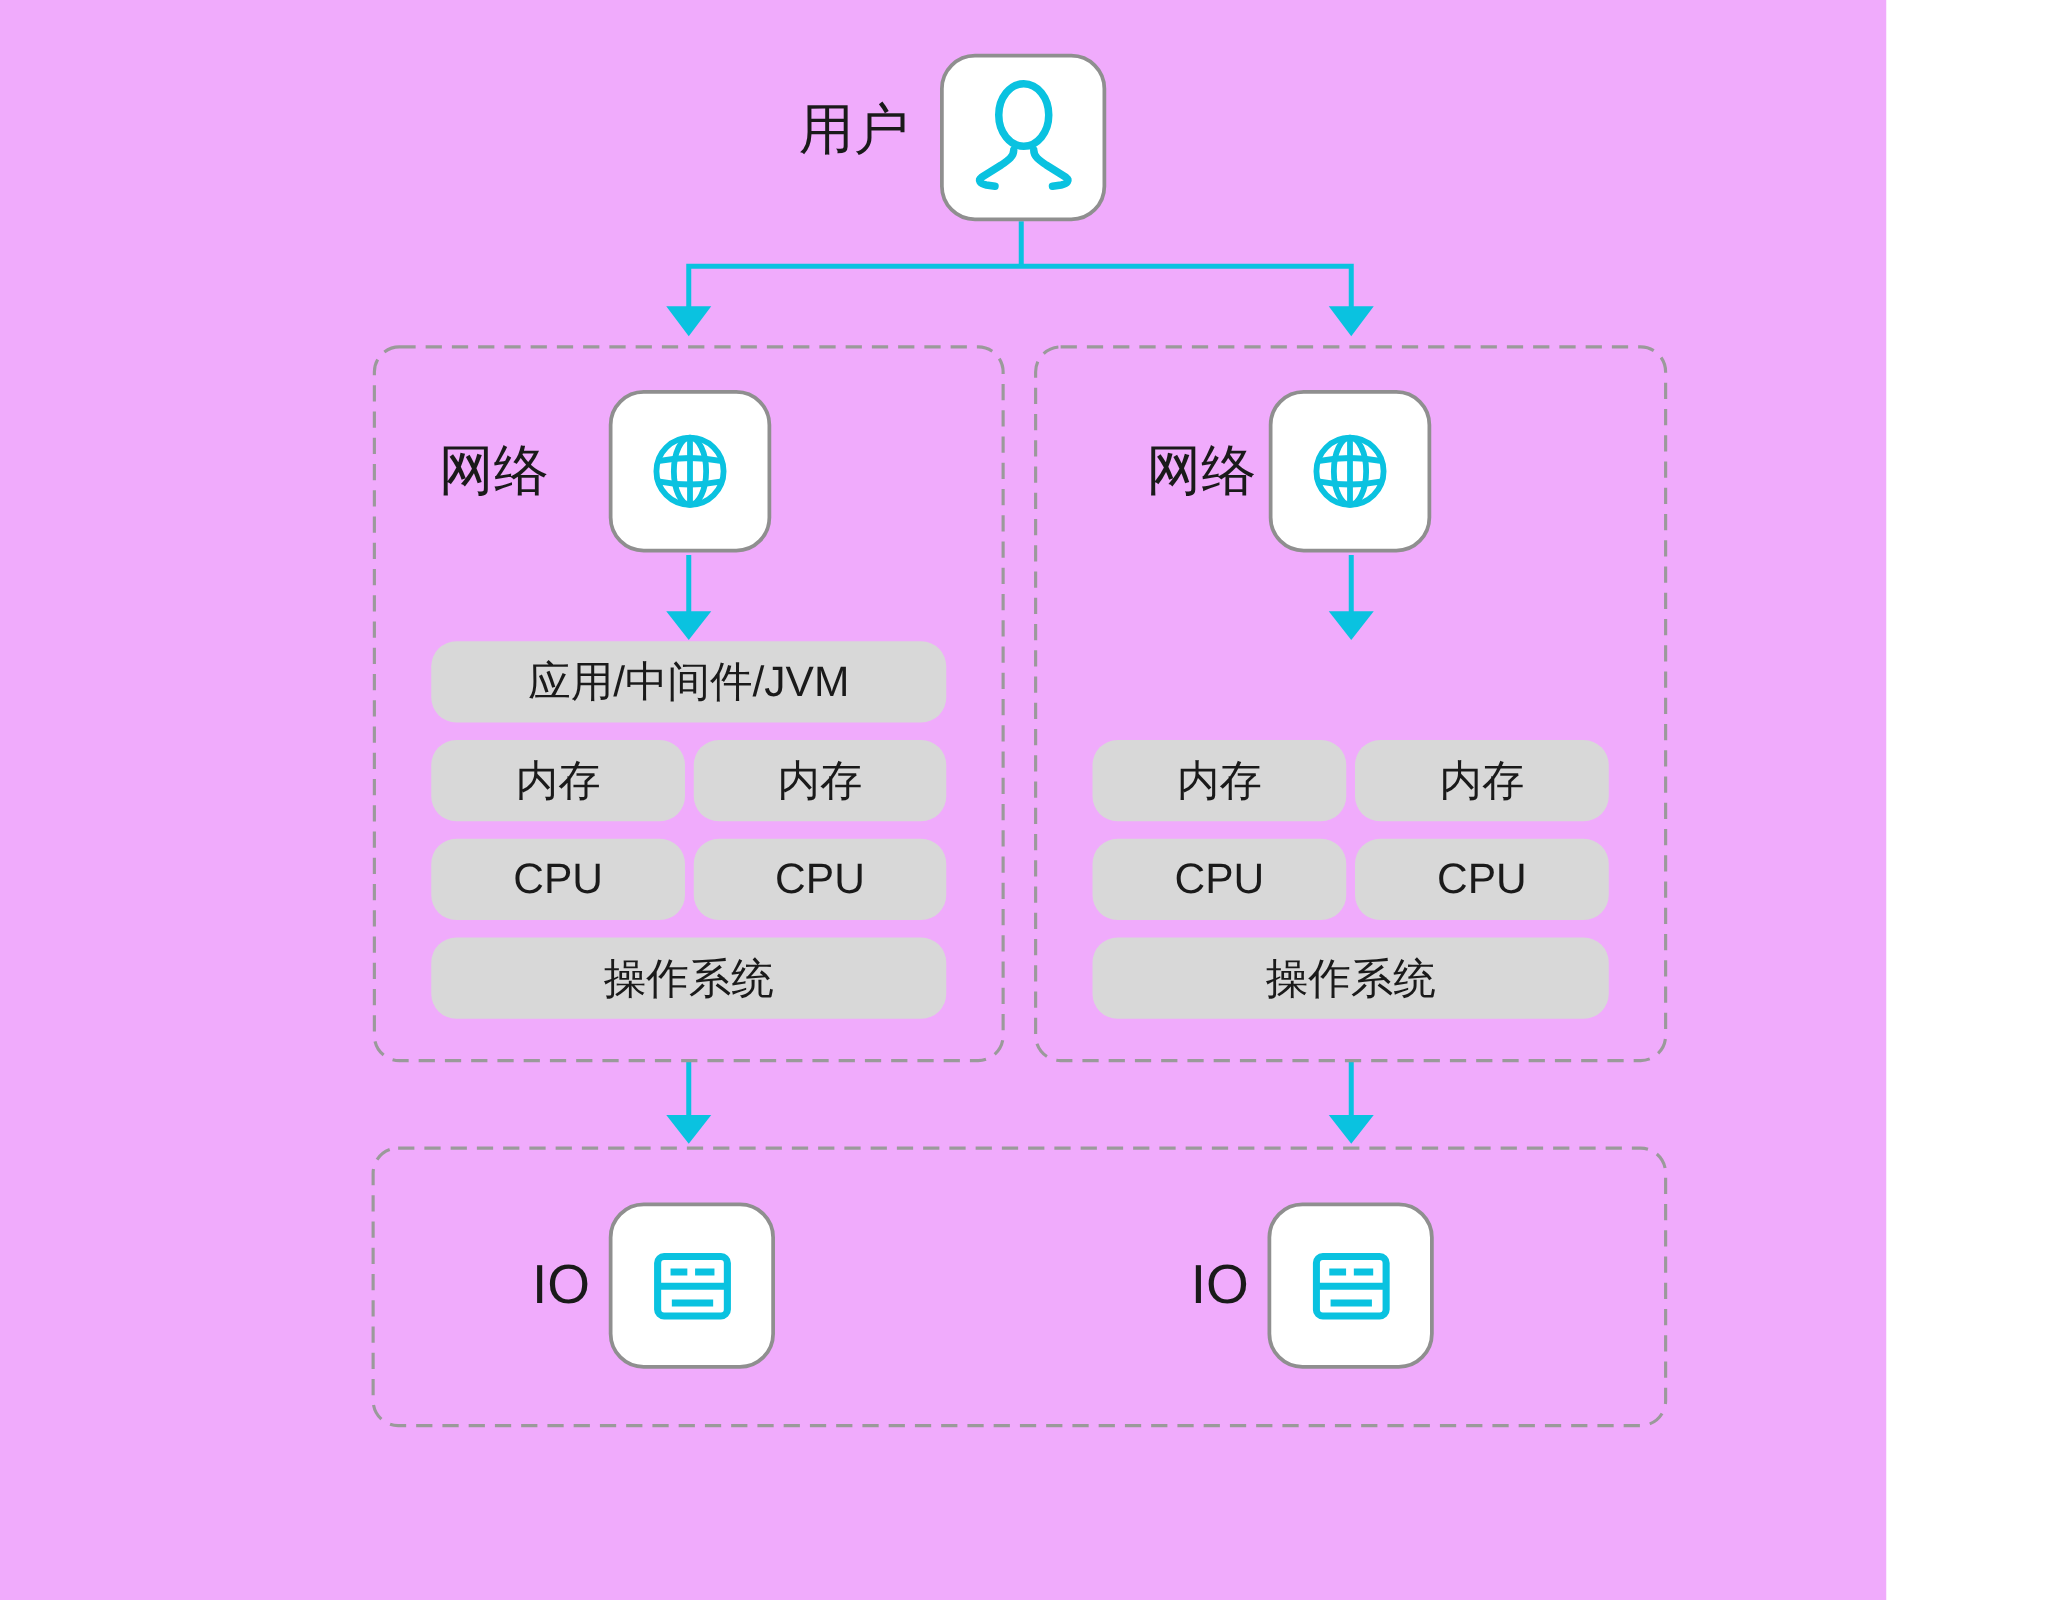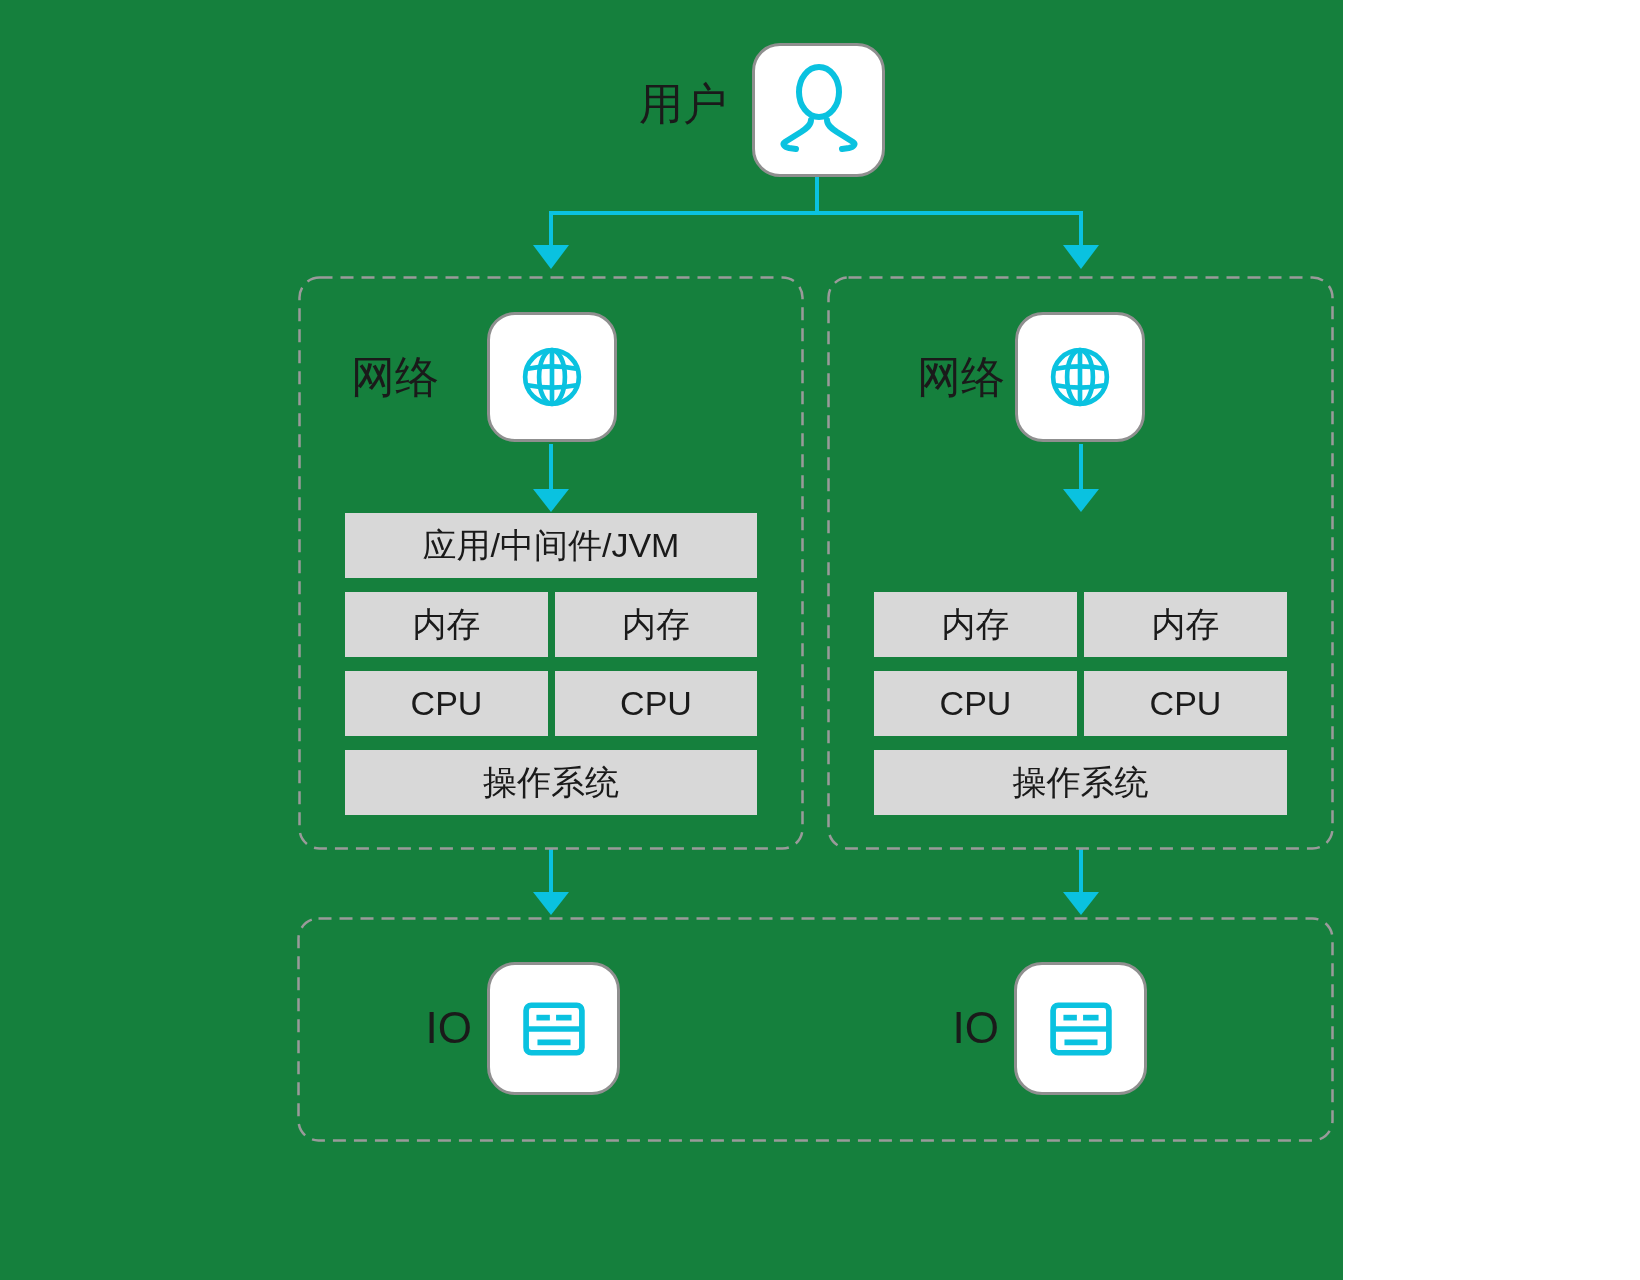--- a/index.html
+++ b/index.html
@@ -1,20 +1,20 @@
 <!DOCTYPE html>
 <html><head>
 <meta charset="utf-8">
 <style>
   html, body { margin: 0; padding: 0; background: #ffffff; }
   #canvas {
     position: relative;
-    width: 1343px;
+    width: 1509px;
     height: 1280px;
-    background: #15803d;
+    background: #f0abfc;
     overflow: hidden;
     font-family: "Liberation Sans", sans-serif;
     color: #1a1a1a;
   }
   .underlay {
     position: absolute;
     left: 0; top: 0;
   }
   .node-box {
     position: absolute;
@@ -36,20 +36,21 @@
   }
   .bar {
     position: absolute;
     background: #d8d8d8;
     display: flex;
     align-items: center;
     justify-content: center;
     font-size: 34px;
     color: #1a1a1a;
     white-space: nowrap;
+    border-radius: 20px;
   }
   svg.icon { display: block; }
 </style>
 </head>
 <body>
 
 <div id="canvas">
 
   <svg class="underlay" width="1640" height="1280" viewBox="0 0 1640 1280">
     <g stroke="#0ac2e0" stroke-width="4" fill="none">

